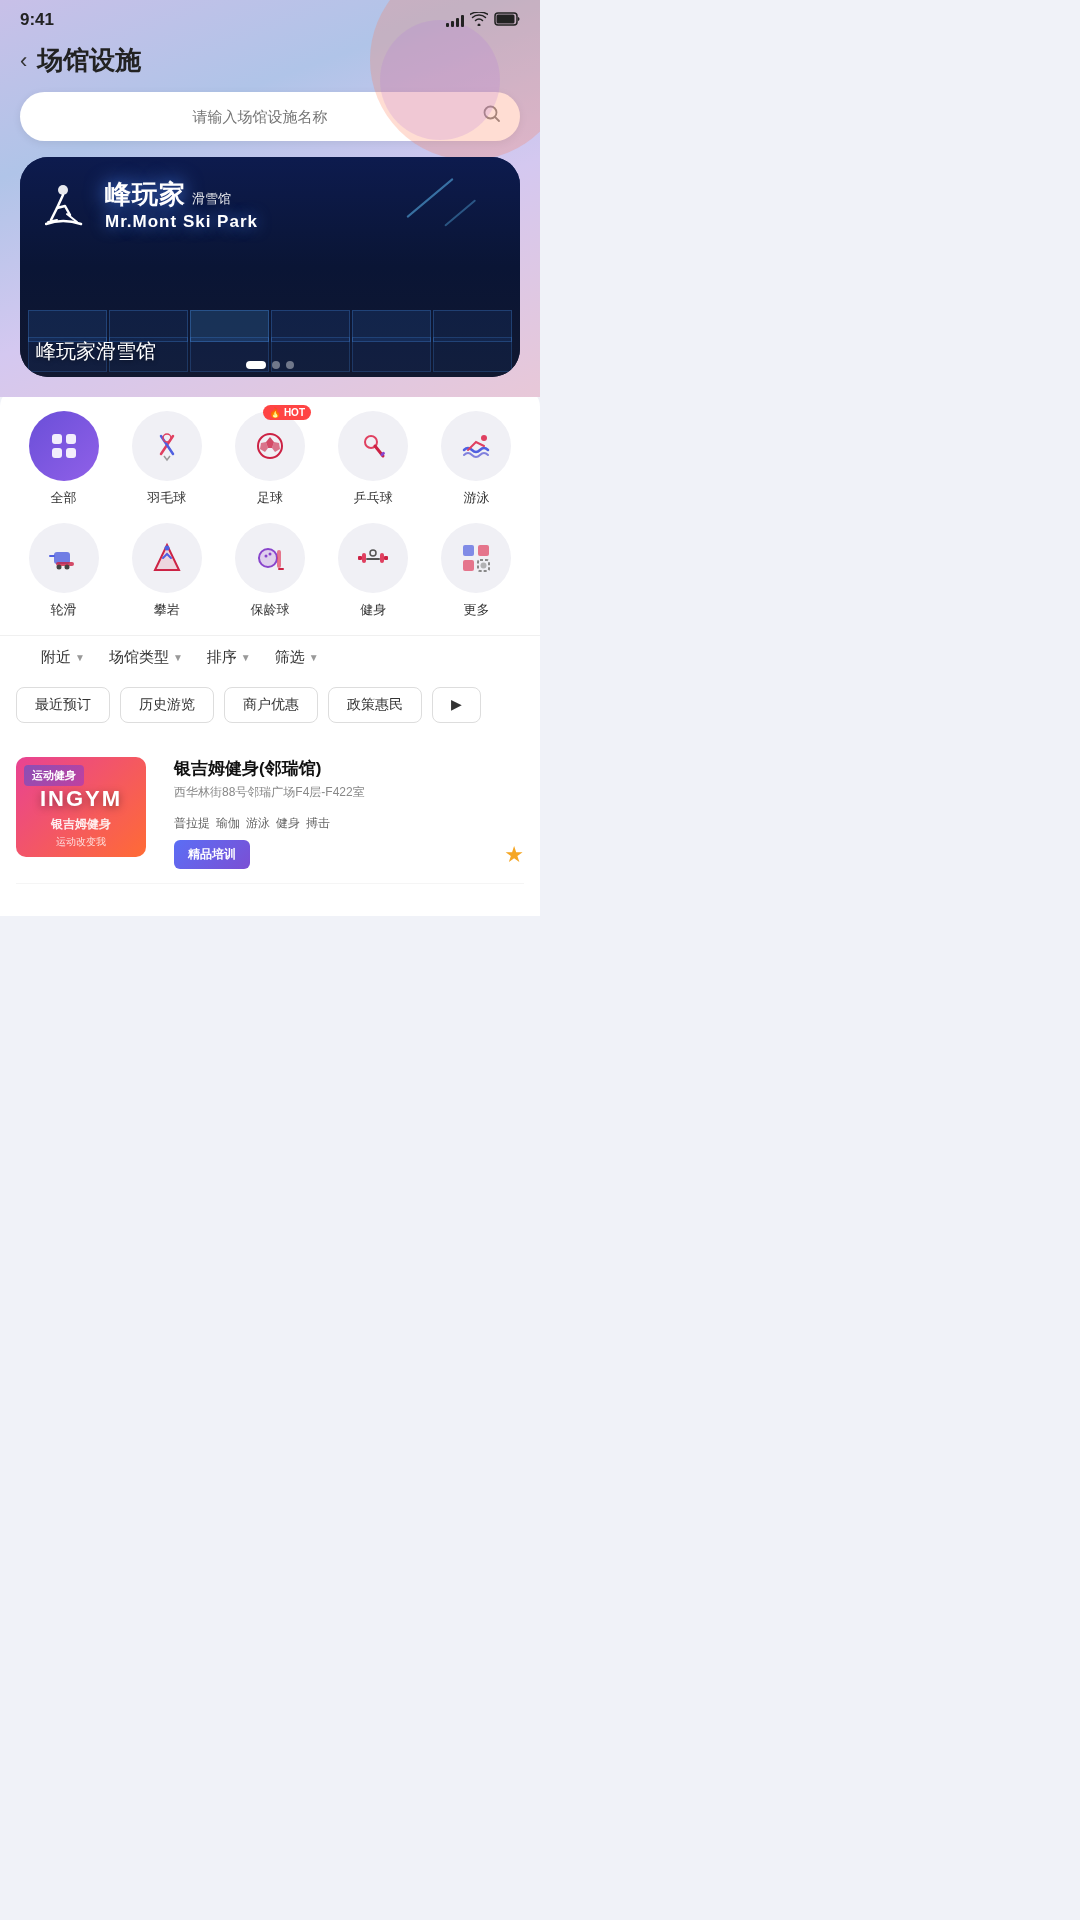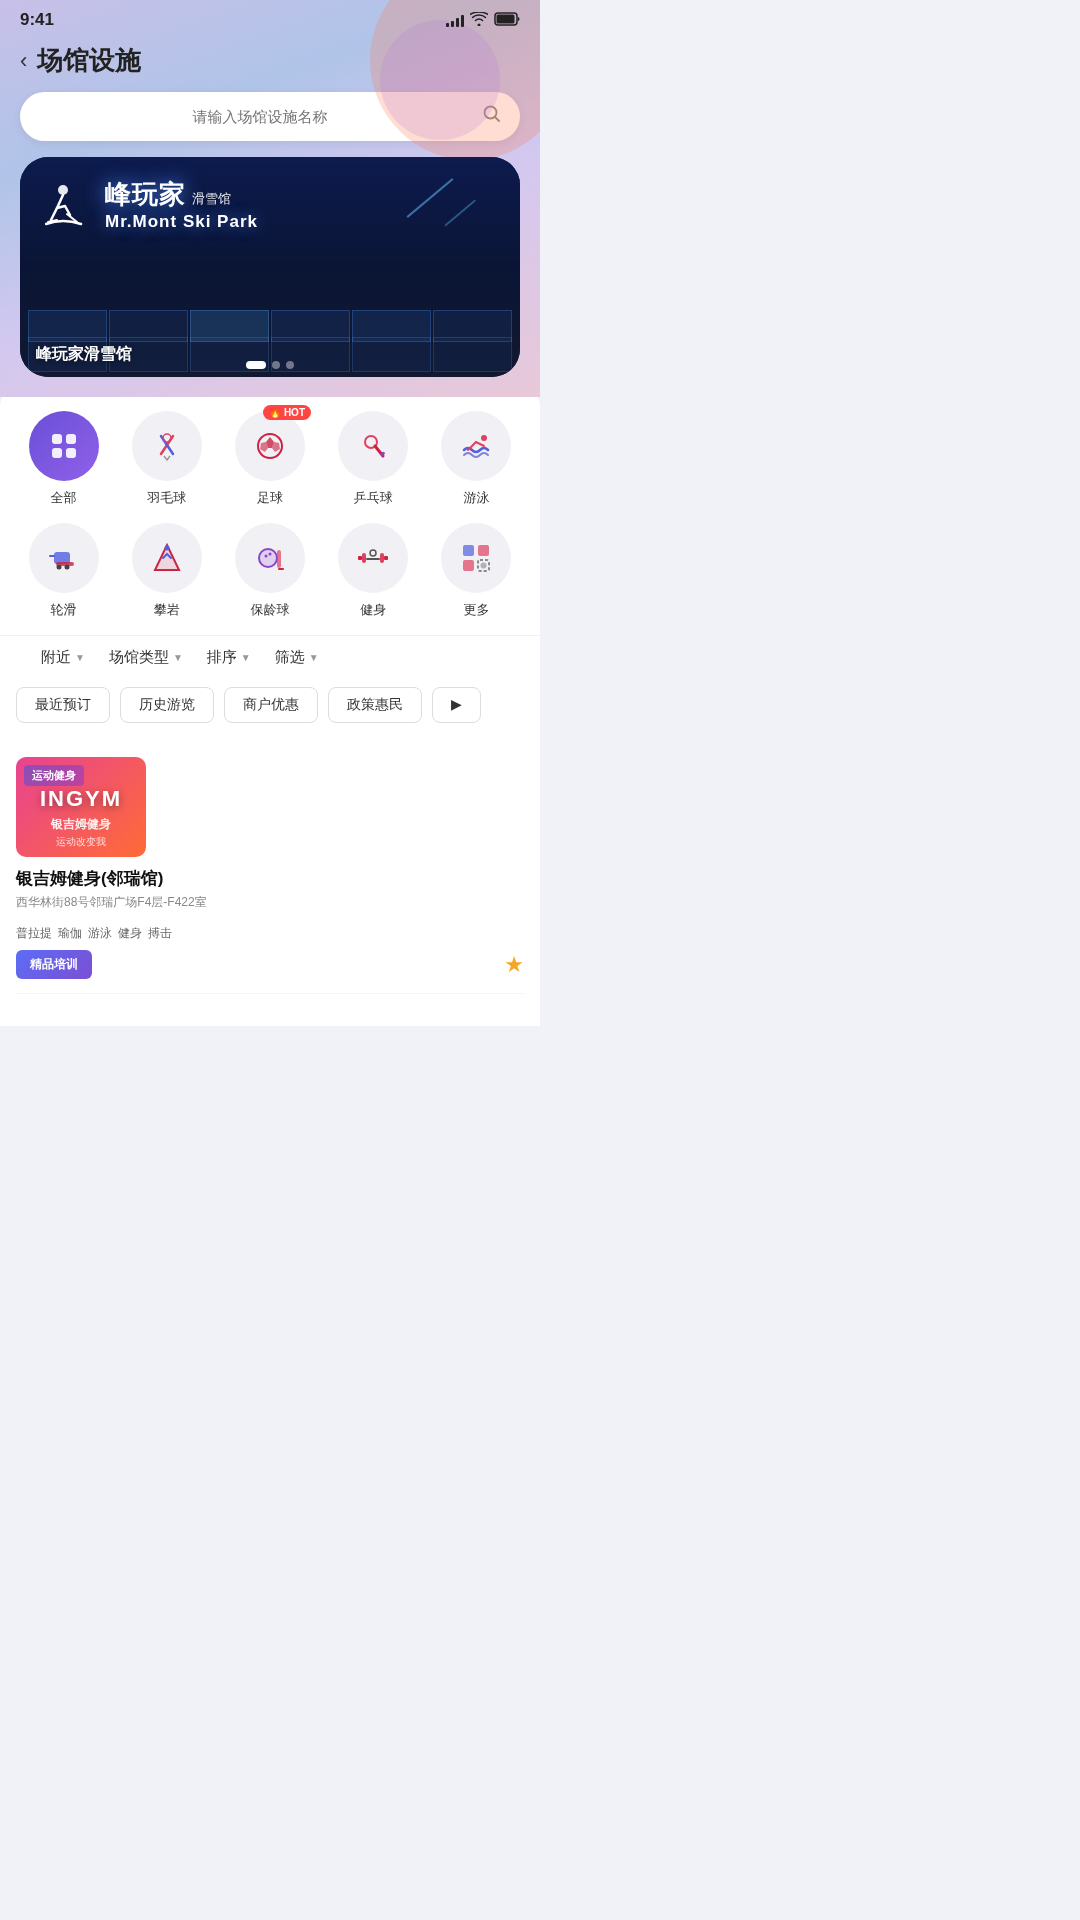--- a/index.html
+++ b/index.html
@@ -136,22 +136,22 @@
       display: flex;
       flex-direction: column;
       align-items: center;
       justify-content: center;
     }
     .banner-label {
       position: absolute;
       bottom: 12px;
       left: 16px;
       color: white;
-      font-size: 16px;
-      font-weight: 700;
+      font-size: 20px;
+      font-weight: 400;
       text-shadow: 0 1px 4px rgba(0,0,0,0.5);
     }
     .banner-dots {
       position: absolute;
       bottom: 8px;
       left: 50%;
       transform: translateX(-50%);
       display: flex;
       gap: 6px;
     }
@@ -262,24 +262,23 @@
       white-space: nowrap;
       background: white;
     }
 
     
     .venue-list {
       padding: 12px 16px;
     }
     .venue-card {
       display: flex;
-      gap: 10px;
+      gap: 28px;
       padding: 14px 0;
       border-bottom: 1px solid #f5f5f5;
-      flex-direction: column;
     }
     .venue-img {
       width: 130px;
       height: 100px;
       border-radius: 10px;
       overflow: hidden;
       flex-shrink: 0;
       position: relative;
       background: linear-gradient(135deg, #e84393 0%, #ff6b35 100%);
       display: flex;

